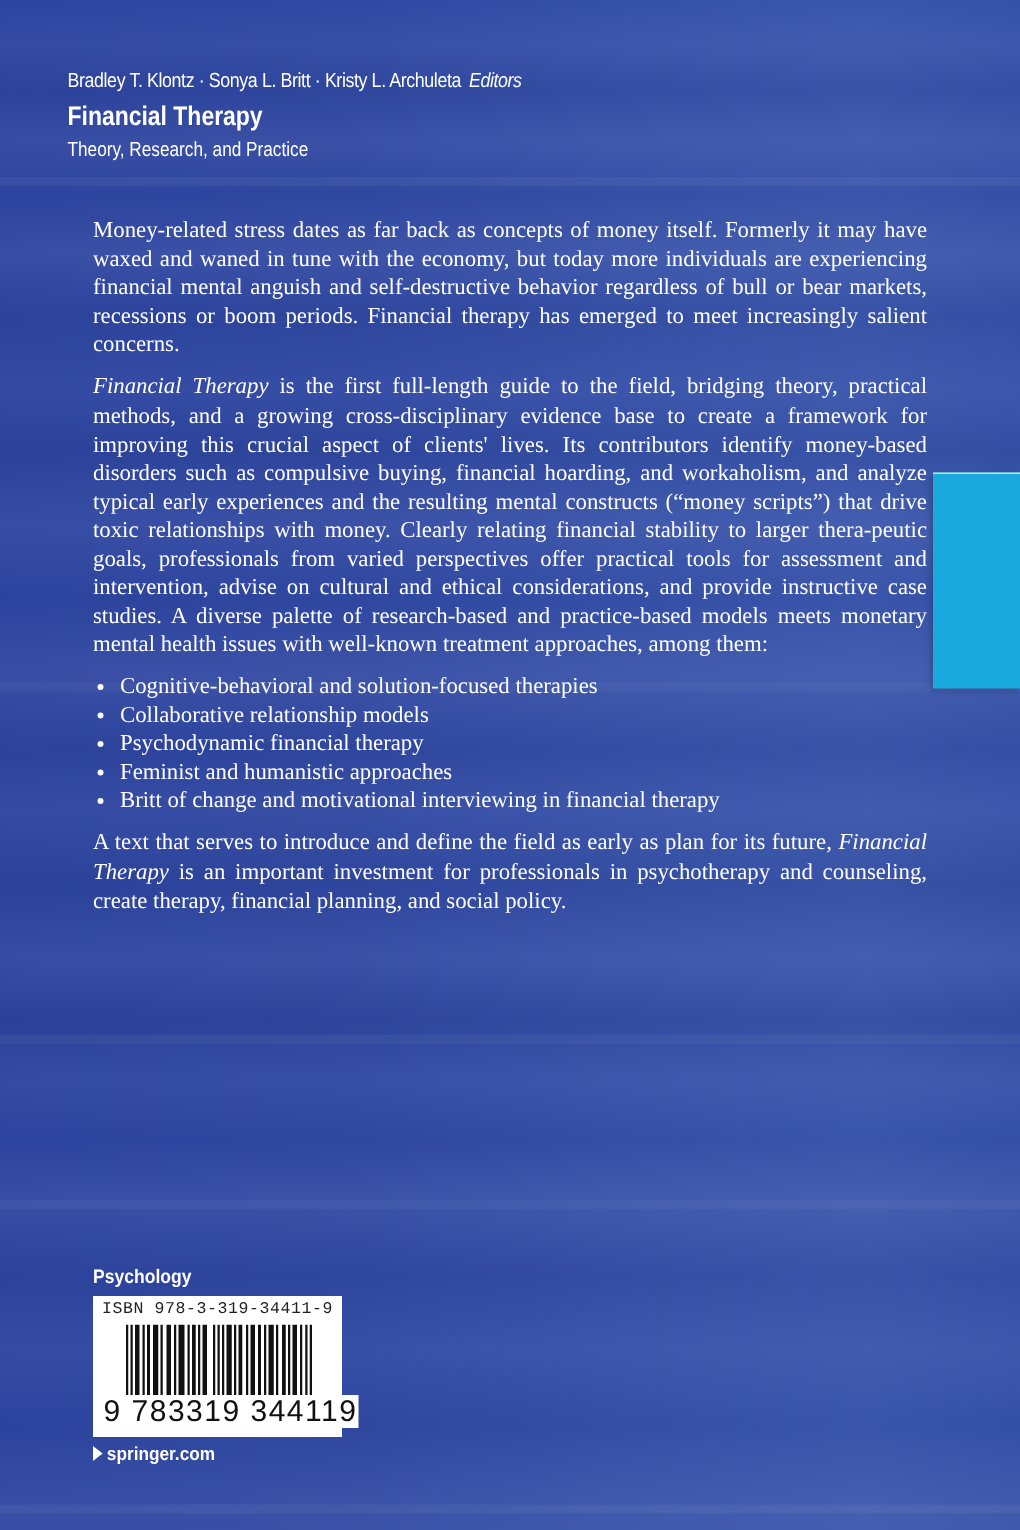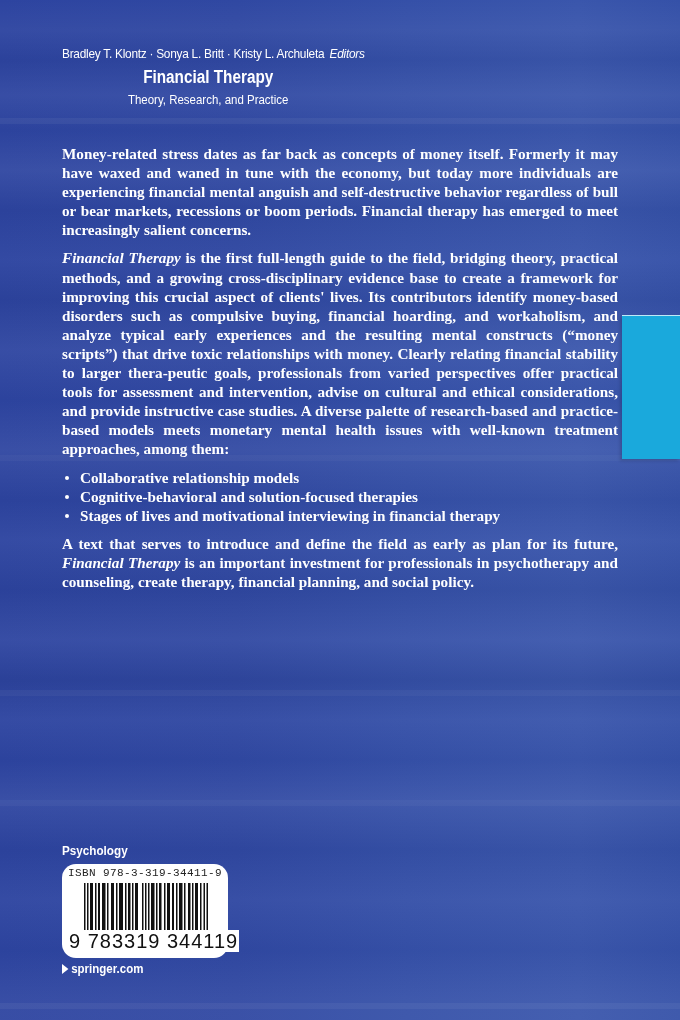--- a/index.html
+++ b/index.html
@@ -18,41 +18,41 @@
           rgba(0,0,0,0.03) 210px, rgba(255,255,255,0.03) 260px, rgba(0,0,0,0.04) 300px,
           rgba(255,255,255,0.05) 350px, rgba(0,0,0,0.02) 400px, rgba(255,255,255,0.06) 450px,
           rgba(0,0,0,0.03) 500px, rgba(255,255,255,0.04) 540px, rgba(0,0,0,0.04) 590px,
           rgba(255,255,255,0.05) 640px, rgba(0,0,0,0.05) 680px, rgba(255,255,255,0.04) 720px,
           rgba(0,0,0,0.02) 760px, rgba(255,255,255,0.06) 800px, rgba(0,0,0,0.03) 850px,
           rgba(255,255,255,0.04) 900px, rgba(0,0,0,0.02) 950px, rgba(255,255,255,0.05) 1000px),
         linear-gradient(90deg, #2d44a0 0%, #3048a2 35%, #3550a8 60%, #3a56ac 85%, #3551a8 100%);
     }
     .streak { position: absolute; left: 0; right: 0; height: 6px; background: rgba(255,255,255,0.05); }
 
-    .header { position: absolute; left: 62px; top: 44px; text-align: center; }
+    .header { position: absolute; left: 45px; top: 44px; }
     .editors {
       font-family: "Liberation Sans", sans-serif; font-size: 13.5px;
       letter-spacing: -0.3px; transform: scaleX(0.88); transform-origin: left;
       white-space: nowrap; height: 20px; line-height: 20px;
     }
     .editors .ed-label { font-style: italic; margin-left: 6px; }
     .title {
       font-family: "Liberation Sans", sans-serif; font-weight: bold; font-size: 18px;
       transform: scaleX(0.85); transform-origin: left; white-space: nowrap;
       height: 26px; line-height: 26px;
     }
     .subtitle {
       font-family: "Liberation Sans", sans-serif; font-size: 13.5px;
       transform: scaleX(0.85); transform-origin: left; white-space: nowrap;
       height: 20px; line-height: 20px;
     }
 
     .body-text {
       position: absolute; left: 62px; top: 144px; width: 556px;
-      font-size: 15.2px; line-height: 19.1px; text-align: justify; font-weight: bold;
+      font-size: 15.2px; line-height: 19.1px; text-align: justify;
     }
     .body-text p { margin: 0 0 9px 0; }
     .body-text em { font-style: italic; }
     .bullets { list-style: none; margin: 0 0 9px 0; padding: 0; }
     .bullets li { position: relative; padding-left: 18px; line-height: 19px; }
     .bullets li .dot {
       position: absolute; left: 3px; top: 8px; width: 4px; height: 4px;
       background: #fff; border-radius: 50%;
     }
 
@@ -63,21 +63,21 @@
     }
 
     .category {
       position: absolute; left: 62px; top: 843px;
       font-family: "Liberation Sans", sans-serif; font-weight: bold; font-size: 13px;
       transform: scaleX(0.9); transform-origin: left;
     }
 
     .barcode-box {
       position: absolute; left: 62px; top: 864px; width: 166px; height: 94px;
-      background: #ffffff; color: #111; border-radius: 14px;
+      background: #ffffff; color: #111;
     }
     .isbn {
       position: absolute; left: 6px; top: 3px;
       font-family: "Liberation Mono", monospace; font-size: 11px; letter-spacing: 0.4px;
       white-space: nowrap; color: #222;
     }
     .bars { position: absolute; left: 22px; top: 19px; width: 124px; height: 60px; }
     .bar-digits {
       position: absolute; left: 6px; top: 66px;
       font-family: "Liberation Sans", sans-serif; font-size: 20px; letter-spacing: 1px;
@@ -111,23 +111,25 @@
     <span>Bradley T. Klontz · Sonya L. Britt · Kristy L. Archuleta</span><span class="ed-label">Editors</span>
   </div>
   <div class="title">Financial Therapy</div>
   <div class="subtitle">Theory, Research, and Practice</div>
 </div>
 
 <div class="body-text">
   <p>Money-related stress dates as far back as concepts of money itself. Formerly it may have waxed and waned in tune with the economy, but today more individuals are experiencing financial mental anguish and self-destructive behavior regardless of bull or bear markets, recessions or boom periods. Financial therapy has emerged to meet increasingly salient concerns.</p>
   <p><em>Financial Therapy</em><span> is the first full-length guide to the field, bridging theory, practical methods, and a growing cross-disciplinary evidence base to create a framework for improving this crucial aspect of clients' lives. Its contributors identify money-based disorders such as compulsive buying, financial hoarding, and workaholism, and analyze typical early experiences and the resulting mental constructs (“money scripts”) that drive toxic relationships with money. Clearly relating financial stability to larger thera-peutic goals, professionals from varied perspectives offer practical tools for assessment and intervention, advise on cultural and ethical considerations, and provide instructive case studies. A diverse palette of research-based and practice-based models meets monetary mental health issues with well-known treatment approaches, among them:</span></p>
   <ul class="bullets">
+    <li><span class="dot"></span><span>Cognitive-behavioral and solution-focused therapies</span></li>
     <li><span class="dot"></span><span>Collaborative relationship models</span></li>
-    <li><span class="dot"></span><span>Cognitive-behavioral and solution-focused therapies</span></li>
-    <li><span class="dot"></span><span>Stages of lives and motivational interviewing in financial therapy</span></li>
+    <li><span class="dot"></span><span>Psychodynamic financial therapy</span></li>
+    <li><span class="dot"></span><span>Feminist and humanistic approaches</span></li>
+    <li><span class="dot"></span><span>Britt of change and motivational interviewing in financial therapy</span></li>
   </ul>
   <p><span>A text that serves to introduce and define the field as early as plan for its future, </span><em>Financial Therapy</em><span> is an important investment for professionals in psychotherapy and counseling, create therapy, financial planning, and social policy.</span></p>
 </div>
 
 <div class="tab"></div>
 
 <div class="category">Psychology</div>
 
 <div class="barcode-box">
   <div class="isbn">ISBN 978-3-319-34411-9</div>

